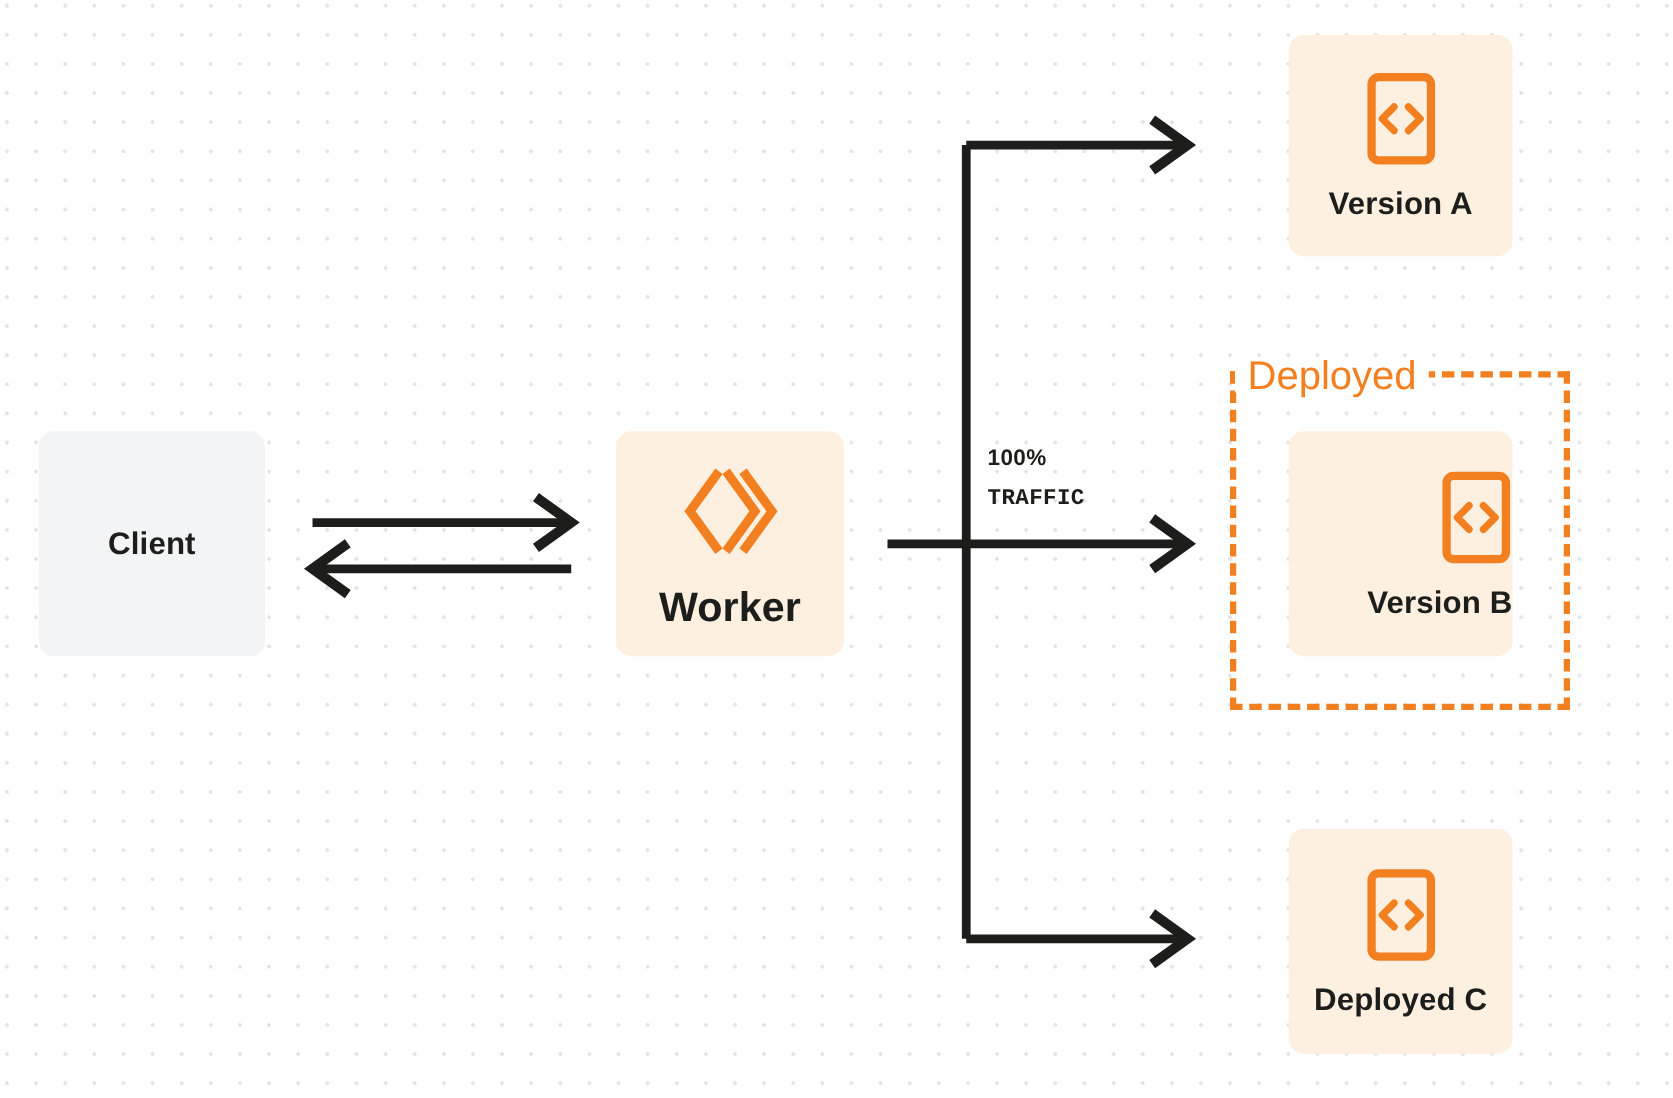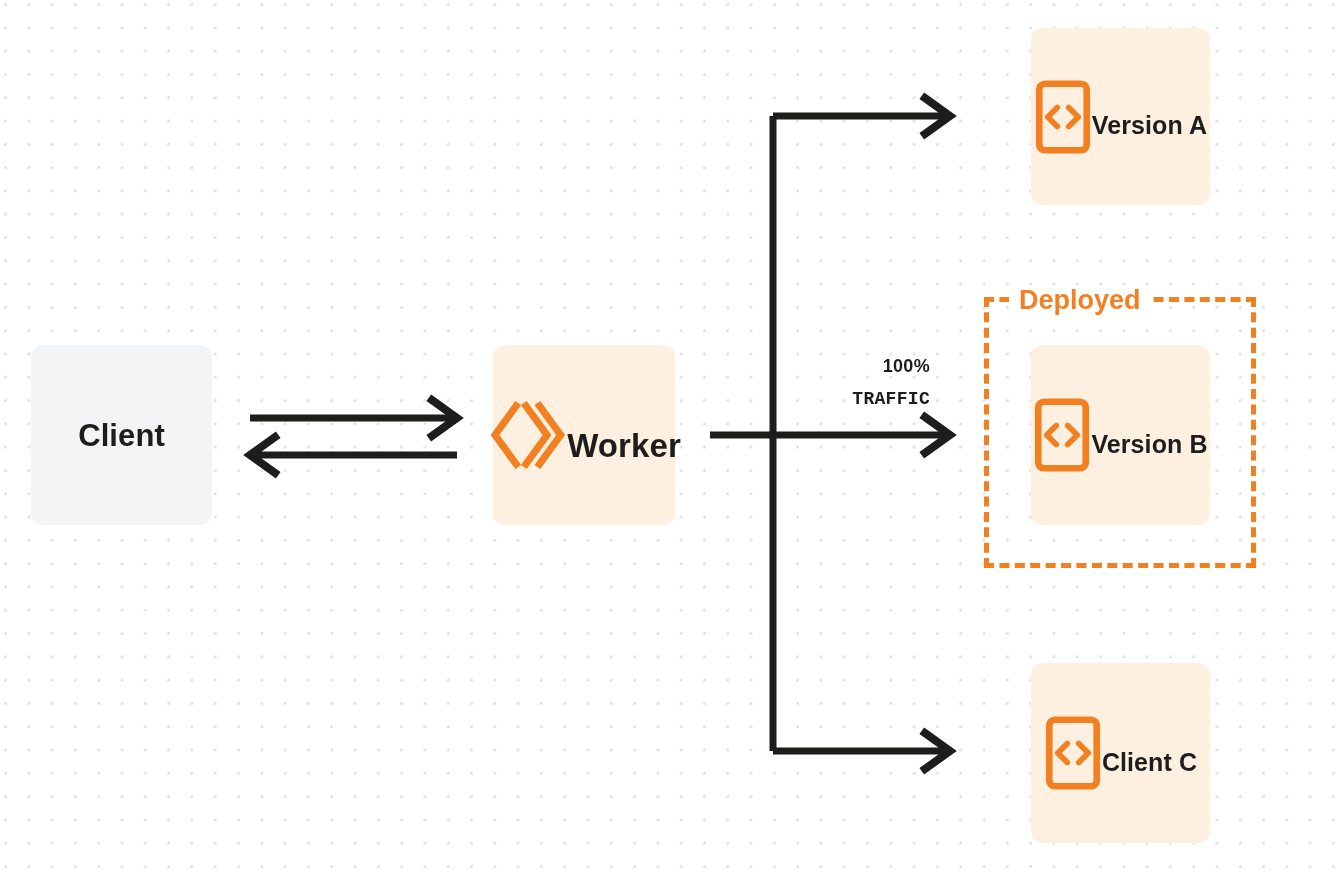--- a/index.html
+++ b/index.html
@@ -22,21 +22,21 @@
     background-size: 23.3px 23.3px;
     background-position: 4px 3px;
   }
 
   
   .node {
     position: absolute;
     box-sizing: border-box;
     border-radius: 12px;
     display: flex;
-    flex-direction: row;
+    flex-direction: column;
     align-items: center;
     justify-content: center;
   }
 
   .node-label {
     font-weight: bold;
     color: #1d1d1b;
     letter-spacing: 0.1px;
     line-height: 1;
     white-space: nowrap;
@@ -44,21 +44,21 @@
 
   
   #client-node {
     left: 31px;
     top: 345px;
     width: 181px;
     height: 180px;
     background: #f3f4f6;
   }
   #client-node .node-label {
-    font-size: 31px;
+    font-size: 25px;
   }
 
   
   #worker-node {
     left: 493px;
     top: 345px;
     width: 182px;
     height: 180px;
     background: #fdf0e1;
   }
@@ -80,64 +80,64 @@
   .version-node .node-label {
     font-size: 25px;
     margin-top: 18px;
   }
   .code-glyph {
     width: 58px;
     height: 76px;
     display: block;
   }
   #version-a-node { left: 1031px; top: 28px;  height: 177px; }
-  #version-b-node { left: 1031px; top: 345px; height: 180px; }
+  #version-b-node { left: 1031px; top: 345px; height: 180px; align-items: flex-end; }
   #version-c-node { left: 1031px; top: 663px; height: 180px; }
 
   
   #deployed-group {
     position: absolute;
     left: 984px;
     top: 297px;
     width: 272px;
     height: 271px;
     box-sizing: border-box;
     border: 5px dashed #f38020;
     pointer-events: none;
   }
   #deployed-label {
     position: absolute;
-    left: 1009px;
+    left: 988px;
     top: 286px;
     padding: 0 10px;
     background: #ffffff;
     color: #f38020;
-    font-size: 27px;
-    font-weight: bold;
+    font-size: 32px;
+    font-weight: normal;
     line-height: 28px;
     white-space: nowrap;
   }
 
   
   #connectors {
     position: absolute;
     left: 0;
     top: 0;
     width: 1338px;
     height: 878px;
     pointer-events: none;
   }
 
   
   #traffic-label {
     position: absolute;
     left: 790px;
     top: 350px;
     width: 140px;
-    text-align: right;
+    text-align: left;
     color: #1d1d1b;
     font-size: 18px;
     font-weight: bold;
     line-height: 33px;
     letter-spacing: 0.3px;
   }
   #traffic-label .pct { display: block; }
   #traffic-label .word { display: block; font-family: Liberation Mono, monospace; }
 </style>
 </head>
@@ -226,21 +226,21 @@
   <div id="version-c-node" class="node version-node">
     <span>
       <svg class="code-glyph" viewBox="0 0 60 80" xmlns="http://www.w3.org/2000/svg">
         <rect x="5" y="5" width="50" height="70" rx="6" ry="6" fill="none" stroke="#f38020" stroke-width="7"></rect>
         <g fill="none" stroke="#f38020" stroke-width="6" stroke-linecap="round" stroke-linejoin="round">
           <polyline points="24,30 14,40 24,50"></polyline>
           <polyline points="36,30 46,40 36,50"></polyline>
         </g>
       </svg>
     </span>
-    <span class="node-label">Client C</span>
+    <span class="node-label">Deployed C</span>
   </div>
 
   <div id="deployed-group"></div>
   <div id="deployed-label">Deployed</div>
 
   <div id="traffic-label">
     <span class="pct">100%</span>
     <span class="word">TRAFFIC</span>
   </div>
 

